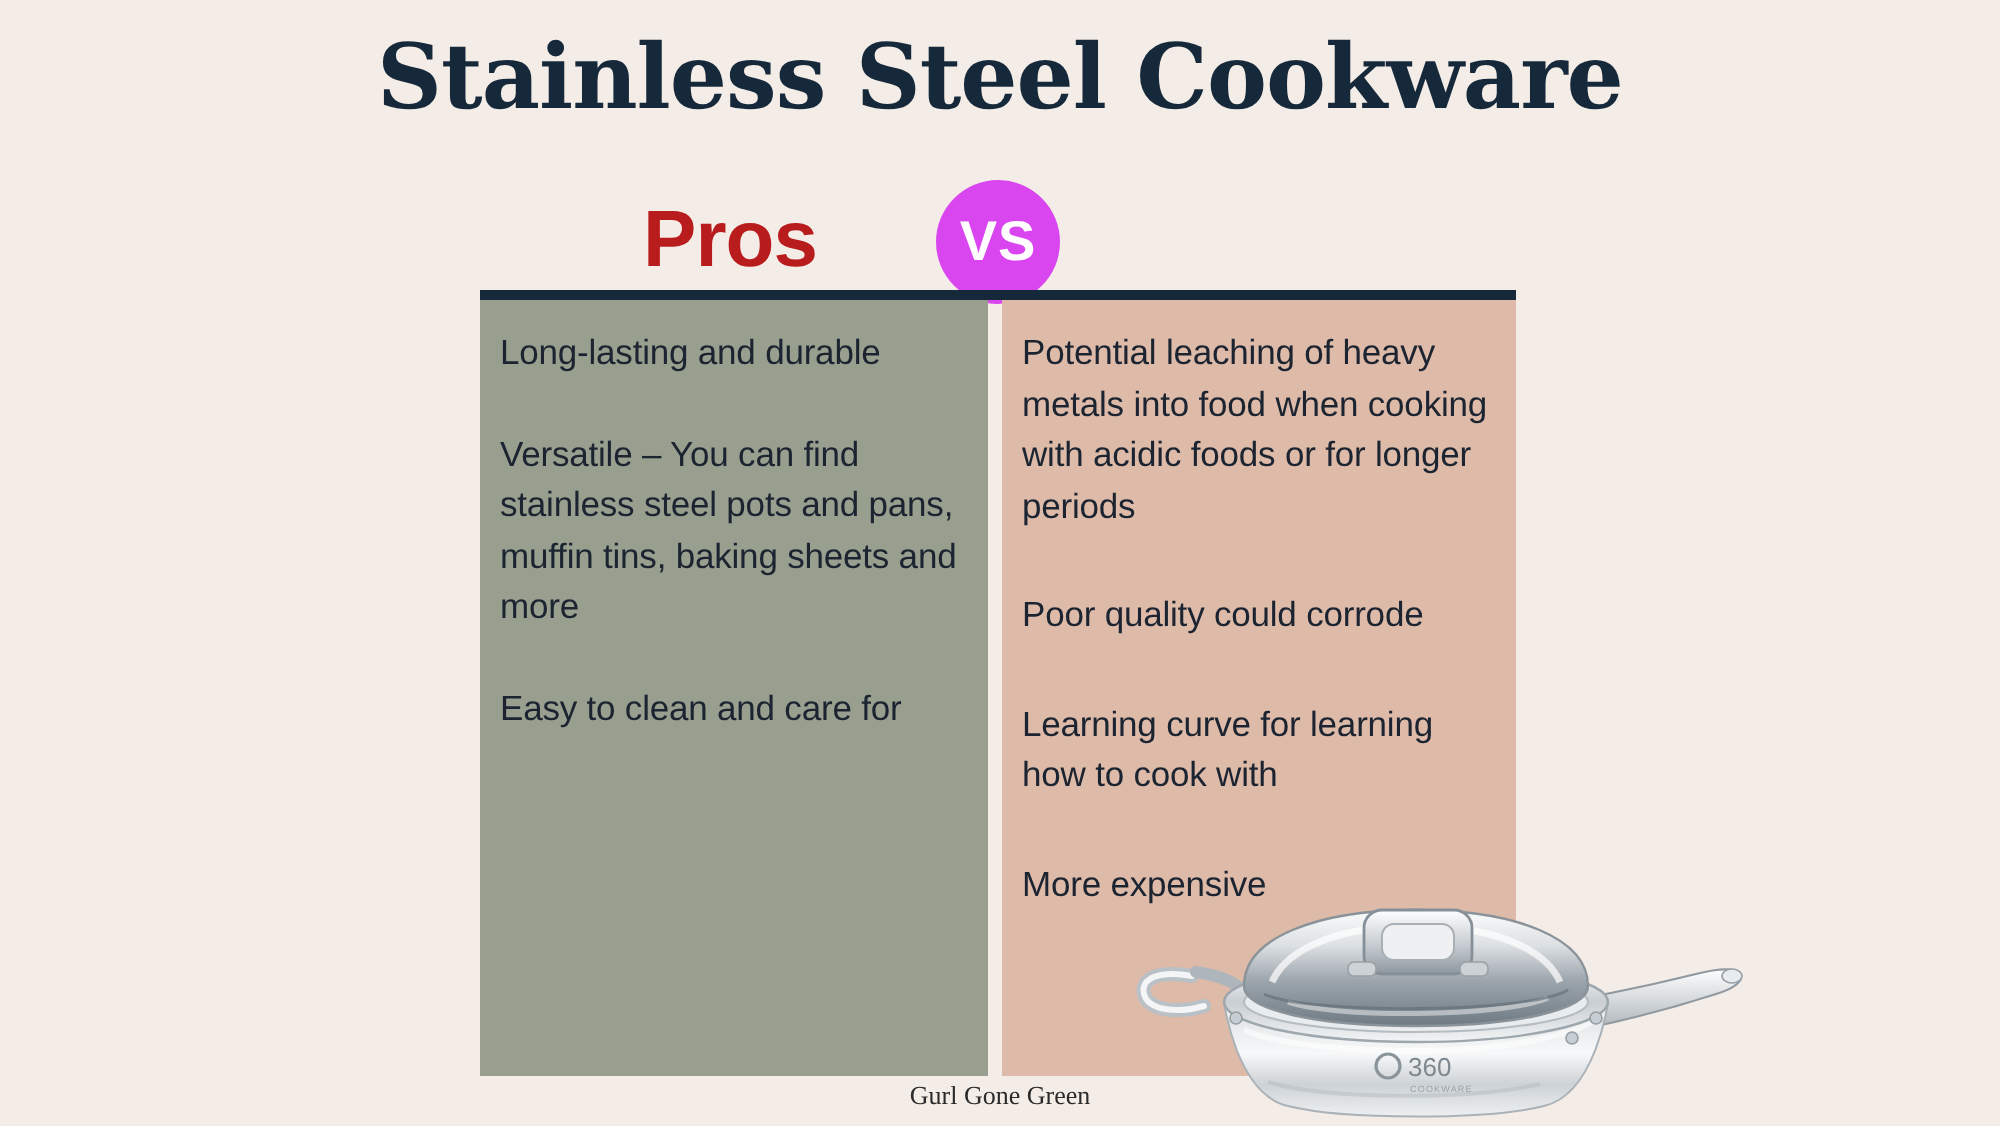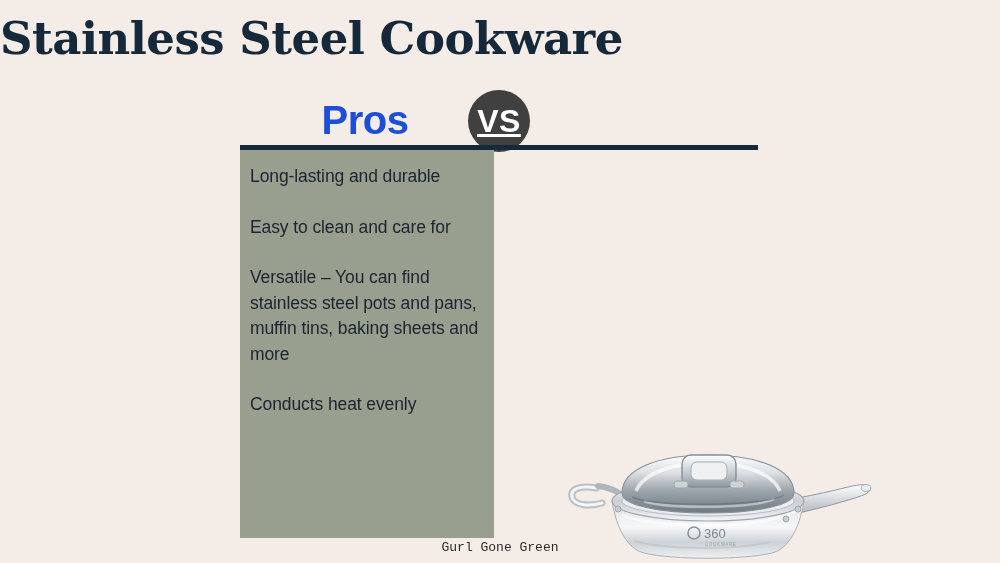--- a/index.html
+++ b/index.html
@@ -21,21 +21,21 @@
     height: 563px;
     background: #f4ece7;
   }
 
   
   .title {
     position: absolute;
     top: 12px;
     left: 0;
     width: 1000px;
-    text-align: left;
+    text-align: center;
     font-family: "DejaVu Serif", "Liberation Serif", serif;
     font-weight: 700;
     font-size: 45px;
     line-height: 54px;
     letter-spacing: -0.5px;
     color: #16293a;
   }
 
   
   .heading-row {
@@ -44,44 +44,43 @@
     left: 240px;
     width: 518px;
     height: 56px;
   }
   .col-head {
     position: absolute;
     top: 0;
     font-size: 40px;
     line-height: 56px;
     font-weight: 700;
-    color: #1d4ed8;
+    color: #b91c1c;
     letter-spacing: -0.5px;
     text-align: center;
   }
   .col-head.pros { left: 0; width: 250px; }
   .col-head.cons { left: 268px; width: 250px; }
 
   .vs-badge {
     position: absolute;
     left: 228px;
     top: -2px;
     width: 62px;
     height: 62px;
     border-radius: 50%;
-    background: #404040;
+    background: #d946ef;
     color: #ffffff;
-    font-size: 32px;
+    font-size: 28px;
     font-weight: 700;
     display: flex;
     align-items: center;
     justify-content: center;
     text-transform: uppercase;
     letter-spacing: 0.5px;
-    text-decoration: underline;
   }
 
   
   .top-rule {
     position: absolute;
     left: 240px;
     top: 145px;
     width: 518px;
     height: 5px;
     background: #16293a;
@@ -123,21 +122,21 @@
   .column.cons .item { margin-bottom: 29px; }
   .item:last-child { margin-bottom: 0; }
 
   
   .watermark {
     position: absolute;
     left: 0;
     top: 538px;
     width: 1000px;
     text-align: center;
-    font-family: Liberation Mono, monospace;
+    font-family: Liberation Serif, serif;
     font-size: 13px;
     line-height: 20px;
     color: #2b2b2b;
   }
 
   
   .cookware {
     position: absolute;
     left: 548px;
     top: 443px;
@@ -160,25 +159,30 @@
     <div class="vs-badge">vs</div>
 
   </div>
 
   <div class="top-rule"></div>
 
   <div class="columns">
 
     <div class="column pros">
       <p class="item">Long-lasting and durable</p>
+      <p class="item">Versatile – You can find stainless steel pots and pans, muffin tins, baking sheets and more</p>
       <p class="item">Easy to clean and care for</p>
-      <p class="item">Versatile – You can find stainless steel pots and pans, muffin tins, baking sheets and more</p>
-      <p class="item">Conducts heat evenly</p>
     </div>
 
+    <div class="column cons">
+      <p class="item">Potential leaching of heavy metals into food when cooking with acidic foods or for longer periods</p>
+      <p class="item">Poor quality could corrode</p>
+      <p class="item">Learning curve for learning how to cook with</p>
+      <p class="item">More expensive</p>
+    </div>
 
   </div>
 
   <div class="cookware">
     <svg viewBox="0 0 350 120" width="350" height="120" xmlns="http://www.w3.org/2000/svg">
       <defs>
         <linearGradient id="steelBody" x1="0" y1="0" x2="0" y2="1">
           <stop offset="0%" stop-color="#ffffff"></stop>
           <stop offset="18%" stop-color="#e6e8ea"></stop>
           <stop offset="45%" stop-color="#f7f8f9"></stop>

